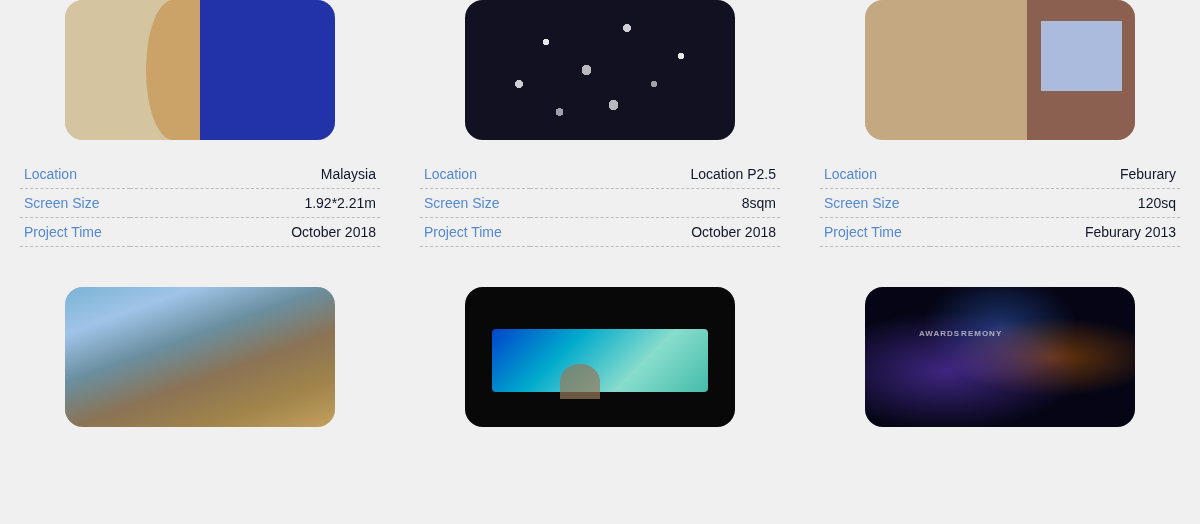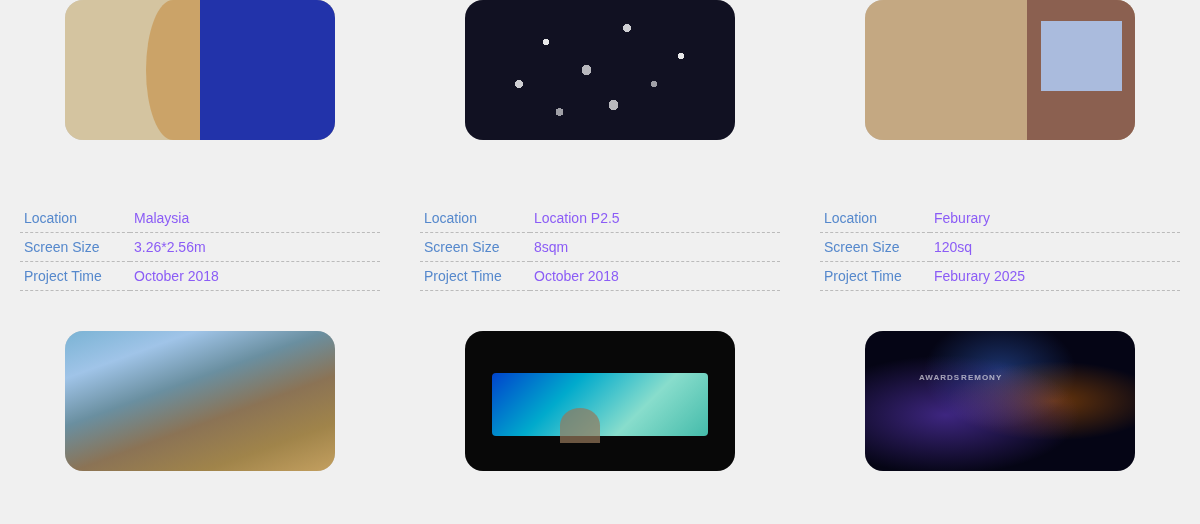--- a/index.html
+++ b/index.html
@@ -10,21 +10,20 @@
       min-height: 524px;
       overflow: hidden;
     }
 
     .card {
       background: #f0f0f0;
       display: flex;
       flex-direction: column;
       align-items: center;
       padding: 0 20px 20px 20px;
-      gap: 44px;
     }
 
     .image-wrapper {
       width: 270px;
       height: 140px;
       border-radius: 18px;
       overflow: hidden;
       background: #ccc;
       margin-bottom: 20px;
       position: relative;
@@ -42,21 +41,22 @@
     }
 
     .info-table tr td:first-child {
       color: #5588cc;
       font-weight: normal;
       width: 110px;
       white-space: nowrap;
     }
 
     .info-table tr td:last-child {
-      color: #8b5cf6;
+      color: #0f172a;
+      text-align: right;
     }
 
     .top-section {
       display: grid;
       grid-template-columns: repeat(3, 1fr);
     }
 
     .bottom-section {
       display: grid;
       grid-template-columns: repeat(3, 1fr);
@@ -187,21 +187,21 @@
       <div class="fake-img fake-img-malaysia"></div>
     </div>
     <table class="info-table">
       <tbody>
           <tr>
         <td>Location</td>
         <td>Malaysia</td>
       </tr>
       <tr>
         <td>Screen Size</td>
-        <td>3.26*2.56m</td>
+        <td>1.92*2.21m</td>
       </tr>
       <tr>
         <td>Project Time</td>
         <td>October 2018</td>
       </tr>
     </tbody>
       </table>
   </div>
 
   <div class="card">
@@ -235,21 +235,21 @@
           <tr>
         <td>Location</td>
         <td>Feburary</td>
       </tr>
       <tr>
         <td>Screen Size</td>
         <td>120sq</td>
       </tr>
       <tr>
         <td>Project Time</td>
-        <td>Feburary 2025</td>
+        <td>Feburary 2013</td>
       </tr>
     </tbody>
       </table>
   </div>
 
 </div>
 
 <div class="bottom-section">
 
   <div class="card">

